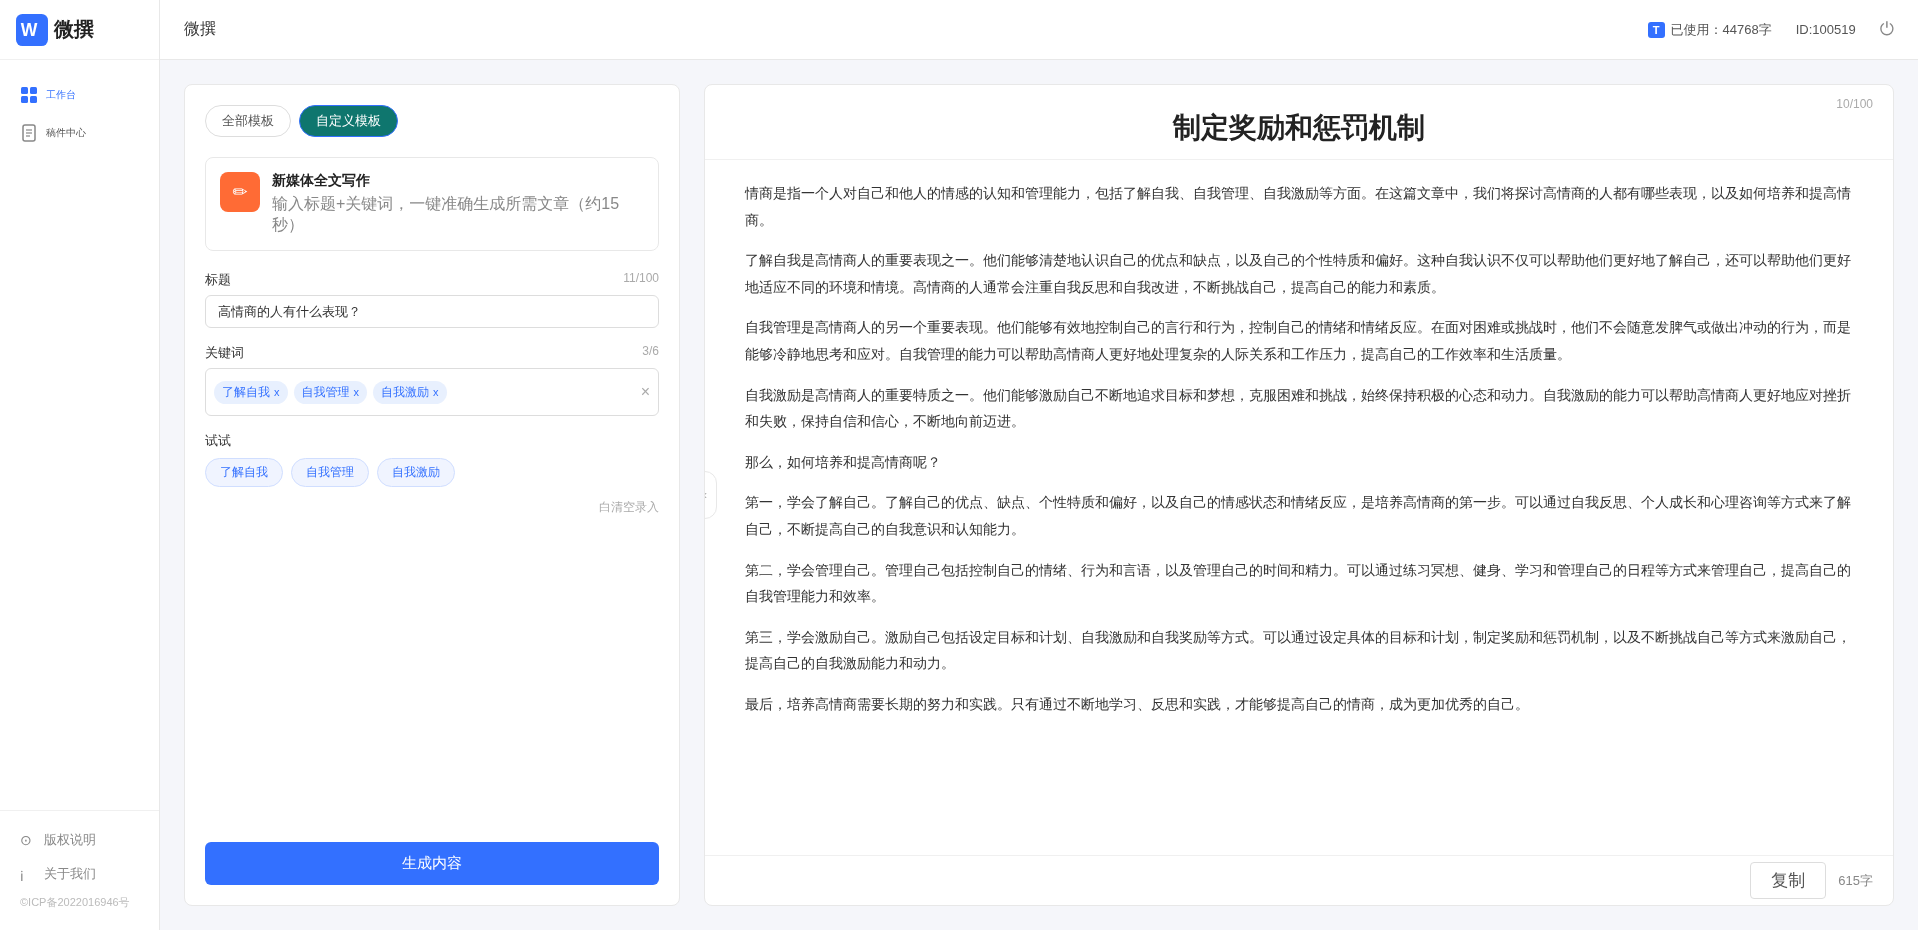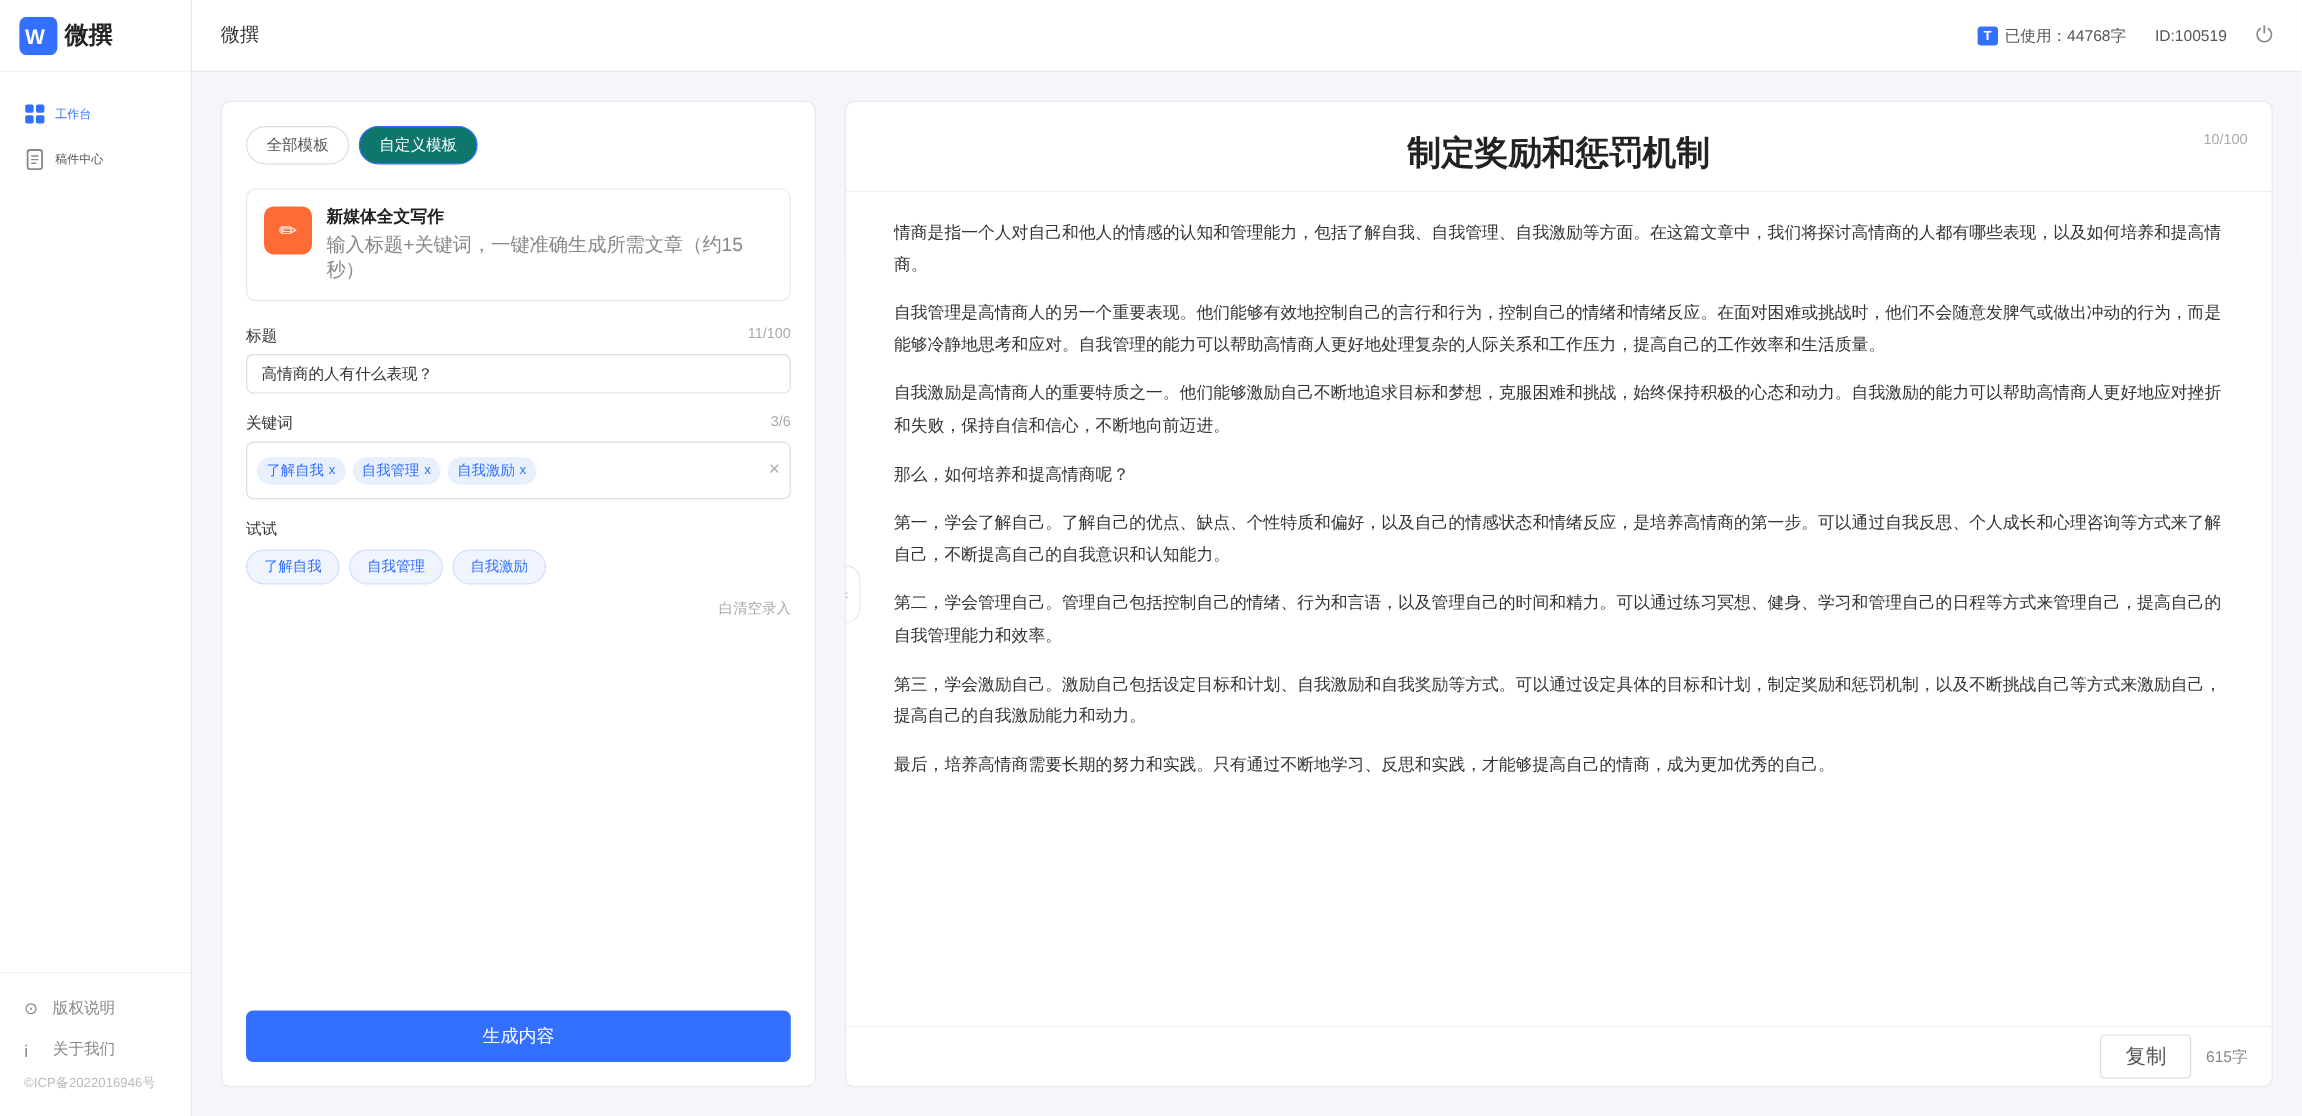--- a/index.html
+++ b/index.html
@@ -314,21 +314,21 @@
       text-align: center;
       border-bottom: 1px solid #f0f0f0;
     }
     .article-title {
       font-size: 28px;
       font-weight: 700;
       color: #222;
     }
     .article-count-badge {
       position: absolute;
-      top: 24px;
+      top: 12px;
       right: 20px;
       font-size: 12px;
       color: #aaa;
     }
     .article-body {
       flex: 1;
       overflow-y: auto;
       padding: 20px 40px 60px;
       font-size: 14px;
       color: #333;
@@ -503,20 +503,21 @@
       <button class="generate-btn">生成内容</button>
     </div>
 
     <div class="right-panel">
       <span class="article-count-badge">10/100</span>
       <div class="article-header">
         <h1 class="article-title">制定奖励和惩罚机制</h1>
       </div>
       <div class="article-body" id="article-body">
       <p>情商是指一个人对自己和他人的情感的认知和管理能力，包括了解自我、自我管理、自我激励等方面。在这篇文章中，我们将探讨高情商的人都有哪些表现，以及如何培养和提高情商。</p>
+          <p>了解自我是高情商人的重要表现之一。他们能够清楚地认识自己的优点和缺点，以及自己的个性特质和偏好。这种自我认识不仅可以帮助他们更好地了解自己，还可以帮助他们更好地适应不同的环境和情境。高情商的人通常会注重自我反思和自我改进，不断挑战自己，提高自己的能力和素质。</p>
           <p>自我管理是高情商人的另一个重要表现。他们能够有效地控制自己的言行和行为，控制自己的情绪和情绪反应。在面对困难或挑战时，他们不会随意发脾气或做出冲动的行为，而是能够冷静地思考和应对。自我管理的能力可以帮助高情商人更好地处理复杂的人际关系和工作压力，提高自己的工作效率和生活质量。</p>
           <p>自我激励是高情商人的重要特质之一。他们能够激励自己不断地追求目标和梦想，克服困难和挑战，始终保持积极的心态和动力。自我激励的能力可以帮助高情商人更好地应对挫折和失败，保持自信和信心，不断地向前迈进。</p>
           <p>那么，如何培养和提高情商呢？</p>
           <p>第一，学会了解自己。了解自己的优点、缺点、个性特质和偏好，以及自己的情感状态和情绪反应，是培养高情商的第一步。可以通过自我反思、个人成长和心理咨询等方式来了解自己，不断提高自己的自我意识和认知能力。</p>
           <p>第二，学会管理自己。管理自己包括控制自己的情绪、行为和言语，以及管理自己的时间和精力。可以通过练习冥想、健身、学习和管理自己的日程等方式来管理自己，提高自己的自我管理能力和效率。</p>
           <p>第三，学会激励自己。激励自己包括设定目标和计划、自我激励和自我奖励等方式。可以通过设定具体的目标和计划，制定奖励和惩罚机制，以及不断挑战自己等方式来激励自己，提高自己的自我激励能力和动力。</p>
           <p>最后，培养高情商需要长期的努力和实践。只有通过不断地学习、反思和实践，才能够提高自己的情商，成为更加优秀的自己。</p>
         </div>
       <div class="article-footer">
         <button class="copy-btn">复制</button>

